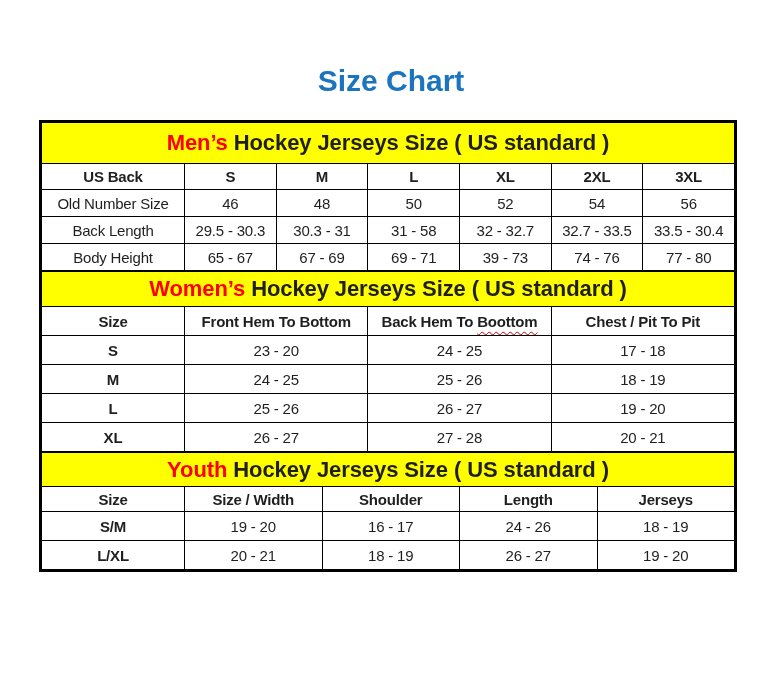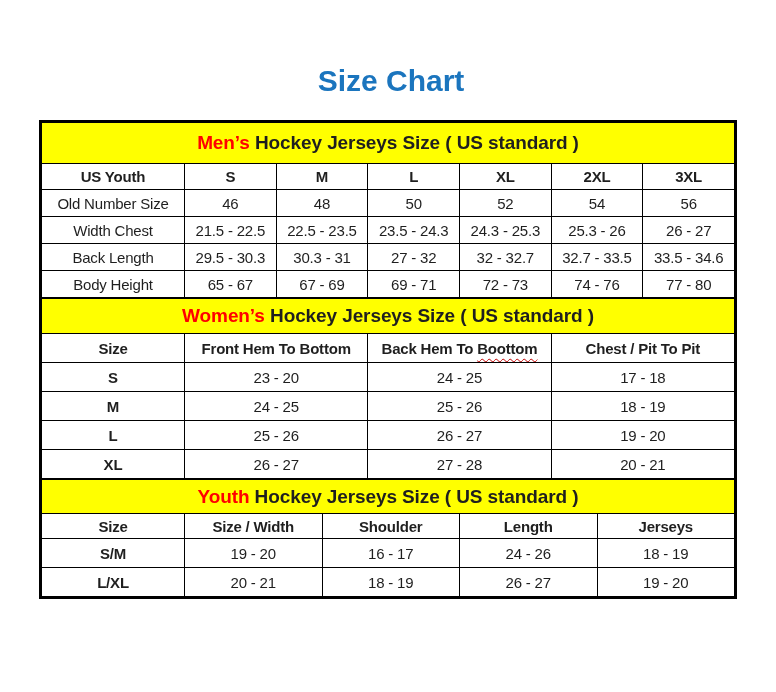--- a/index.html
+++ b/index.html
@@ -42,21 +42,21 @@
     padding: 0 2px;
     letter-spacing: -0.2px;
     overflow: hidden;
     white-space: nowrap;
   }
   th { font-weight: bold; }
   td { font-weight: normal; }
   td.bold { font-weight: bold; }
   tr.banner-row td.banner-cell {
     background: var(--banner-yellow, #FFFF00);
-    font-size: 19px;
+    font-size: 22px;
     font-weight: bold;
     letter-spacing: -0.1px;
   }
   .red { color: var(--accent-red, #FF0000); }
   .squiggle {
     text-decoration-line: underline;
     text-decoration-style: wavy;
     text-decoration-color: var(--squiggle-red, #C00000);
     text-decoration-thickness: 1px;
     text-underline-offset: 4px;
@@ -86,63 +86,54 @@
           <col class="label-col">
           <col span="6">
         </colgroup>
       <thead>
         <tr class="banner-row">
           <td class="banner-cell" colspan="7">
             <span class="red">Men’s</span><span> Hockey Jerseys Size ( US standard )</span>
           </td>
         </tr>
         <tr class="head-row">
-            <th>US Youth</th>
+            <th>US Back</th>
             <th>S</th>
             <th>M</th>
             <th>L</th>
             <th>XL</th>
             <th>2XL</th>
             <th>3XL</th>
           </tr>
       </thead>
       <tbody>
           <tr>
             <td>Old Number Size</td>
             <td>46</td>
             <td>48</td>
             <td>50</td>
             <td>52</td>
             <td>54</td>
             <td>56</td>
           </tr>
           <tr>
-            <td>Width Chest</td>
-            <td>21.5 - 22.5</td>
-            <td>22.5 - 23.5</td>
-            <td>23.5 - 24.3</td>
-            <td>24.3 - 25.3</td>
-            <td>25.3 - 26</td>
-            <td>26 - 27</td>
-          </tr>
-          <tr>
             <td>Back Length</td>
             <td>29.5 - 30.3</td>
             <td>30.3 - 31</td>
-            <td>27 - 32</td>
+            <td>31 - 58</td>
             <td>32 - 32.7</td>
             <td>32.7 - 33.5</td>
-            <td>33.5 - 34.6</td>
+            <td>33.5 - 30.4</td>
           </tr>
           <tr>
             <td>Body Height</td>
             <td>65 - 67</td>
             <td>67 - 69</td>
             <td>69 - 71</td>
-            <td>72 - 73</td>
+            <td>39 - 73</td>
             <td>74 - 76</td>
             <td>77 - 80</td>
           </tr>
         </tbody>
     </table>
 
     <table class="size-table t-womens">
       <colgroup>
           <col class="label-col">
           <col span="3">

